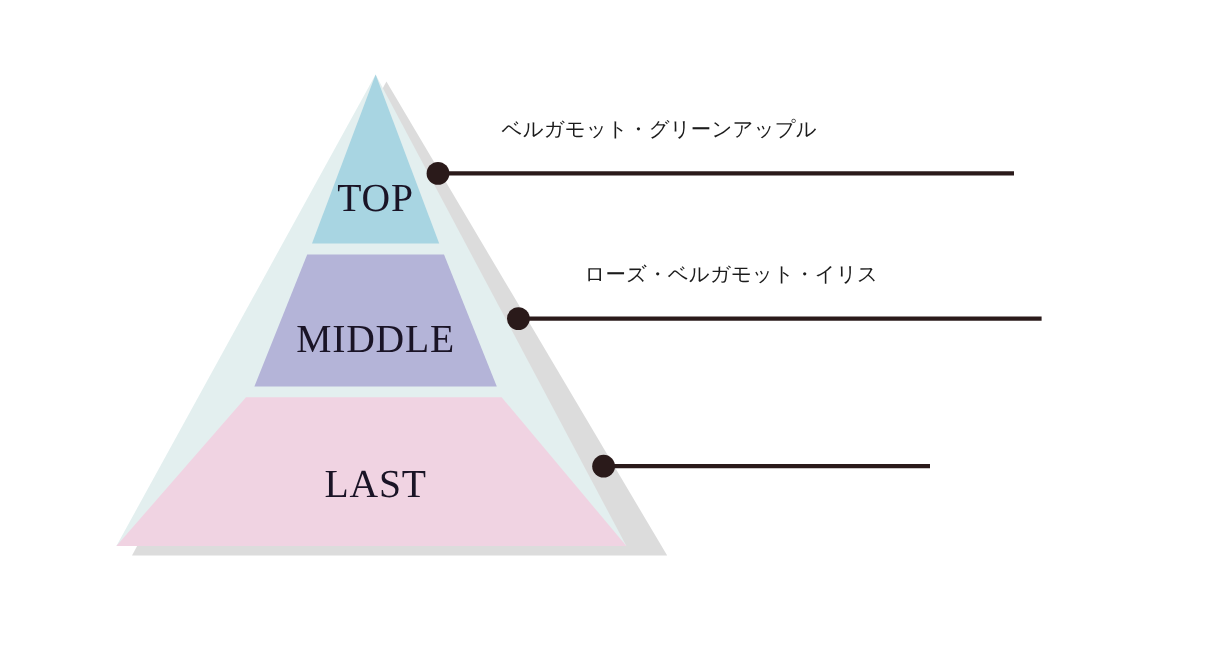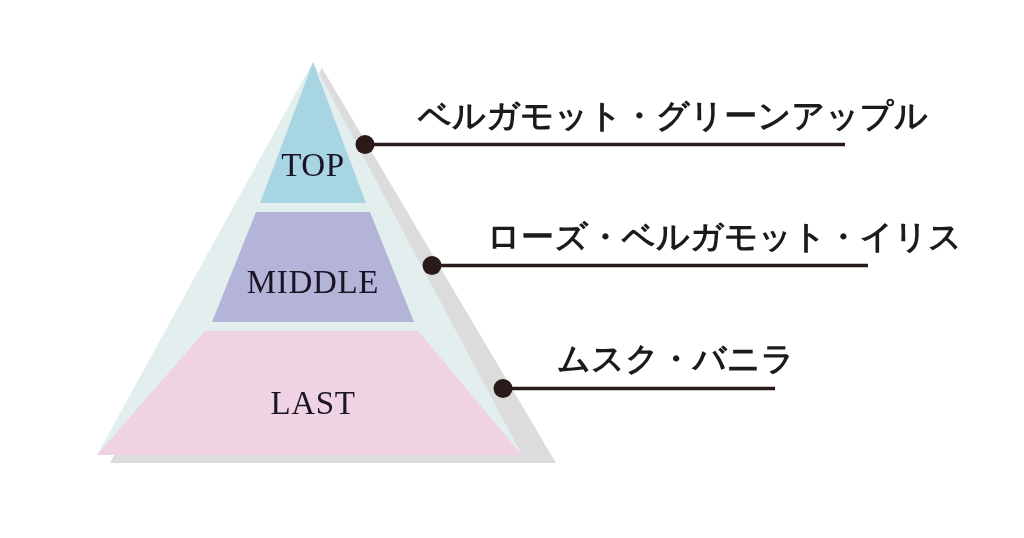--- a/index.html
+++ b/index.html
@@ -30,22 +30,22 @@
   .tier-label {
     font-family: "Liberation Serif", "DejaVu Serif", serif;
     fill: #1a1426;
     text-anchor: middle;
     letter-spacing: 0.02em;
   }
   .note-label {
     position: absolute;
     font-family: "Liberation Sans", "DejaVu Sans", sans-serif;
     color: #1b1b1b;
-    font-size: 33px;
-    font-weight: 700;
+    font-size: 17px;
+    font-weight: 400;
     letter-spacing: 0.01em;
     white-space: nowrap;
     line-height: 1;
   }
   #note-label-top    { left: 418px; top: 99px; }
   #note-label-middle { left: 487px; top: 220px; }
   #note-label-last   { left: 557px; top: 342px; }
 </style>
 </head>
 <body>
@@ -77,15 +77,14 @@
     <circle cx="432" cy="265.5" r="9.5" fill="#2a1a1a"></circle>
 
     <line x1="503" y1="388.5" x2="775" y2="388.5" stroke="#2a1a1a" stroke-width="3.5"></line>
     <circle cx="503" cy="388.5" r="9.5" fill="#2a1a1a"></circle>
   </svg>
 
   <div class="note-label" id="note-label-top">ベルガモット・グリーンアップル</div>
 
   <div class="note-label" id="note-label-middle">ローズ・ベルガモット・イリス</div>
 
-  <div class="note-label" id="note-label-last">ムスク・バニラ</div>
 
 </div>
 
 </body></html>

